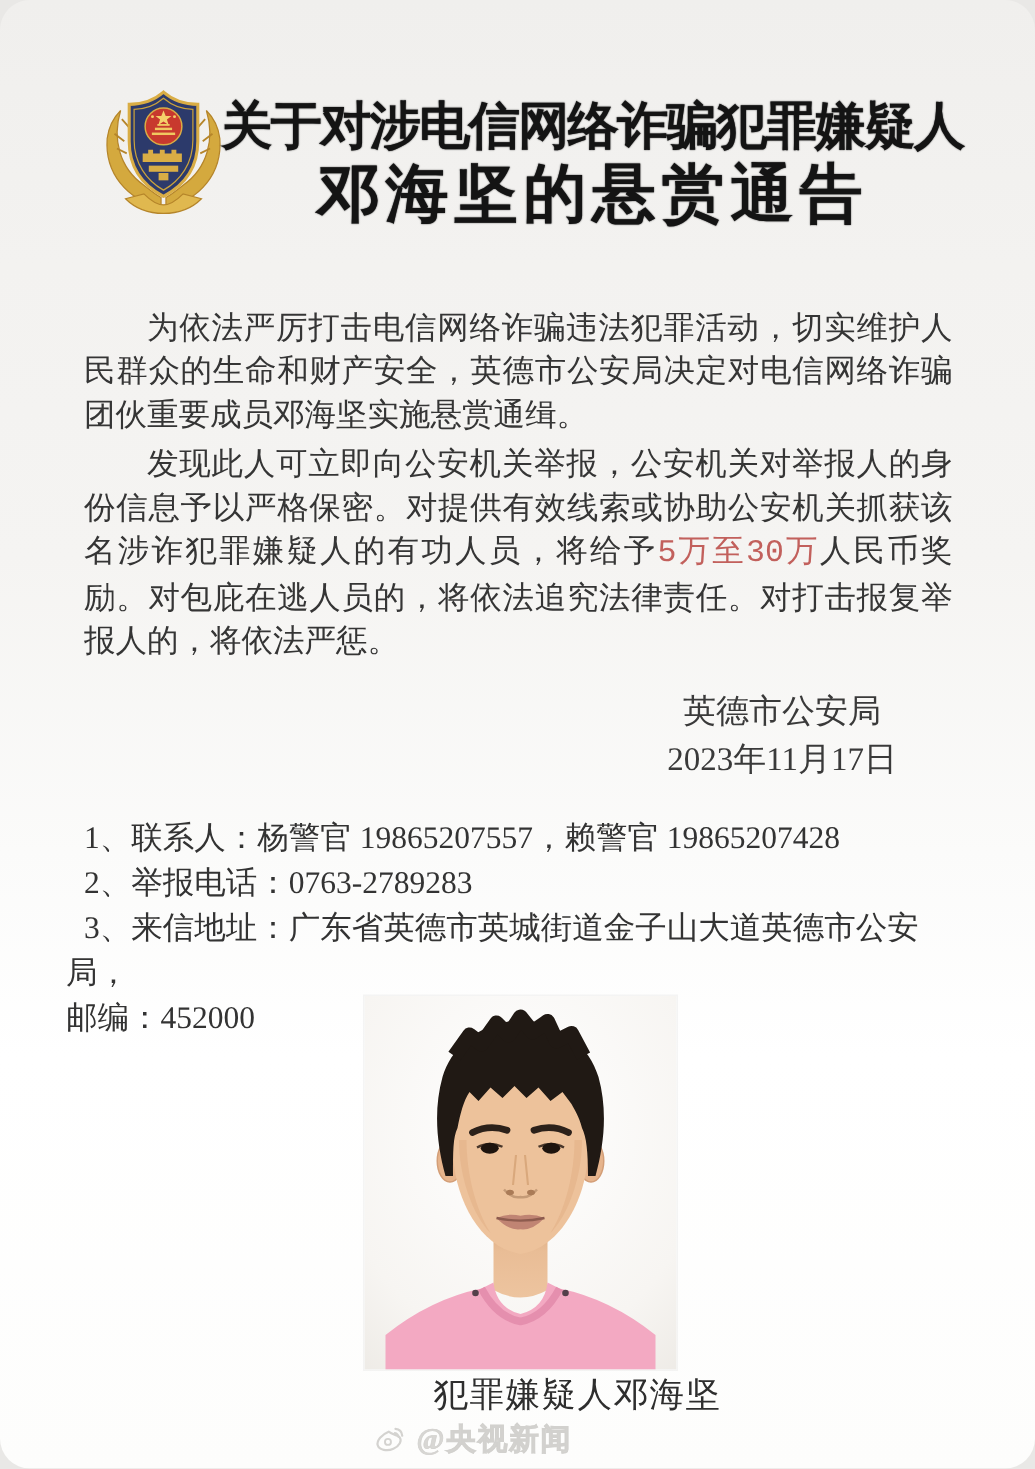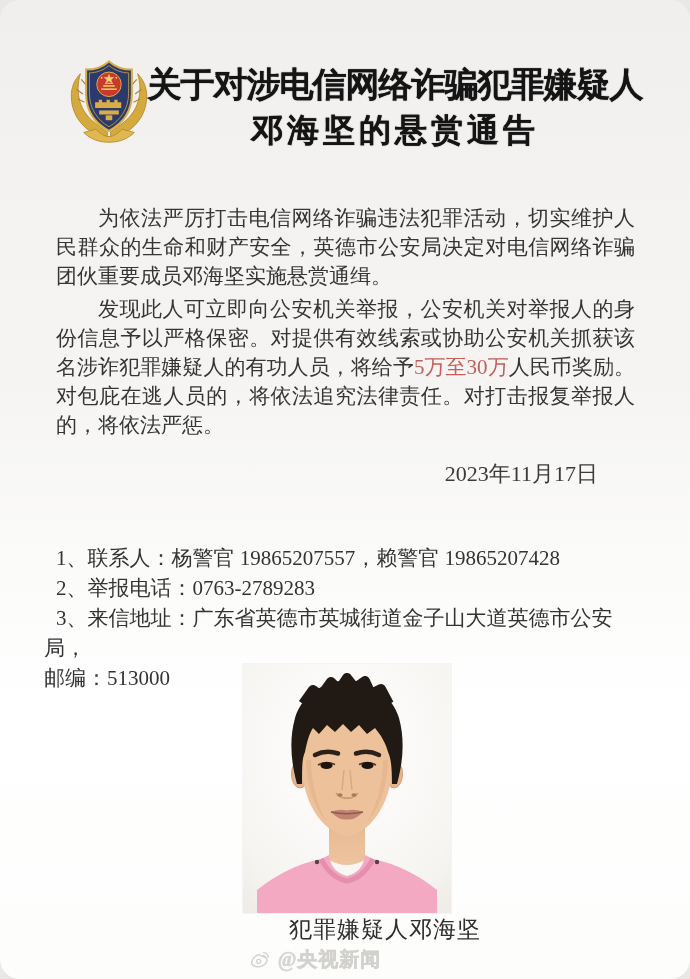--- a/index.html
+++ b/index.html
@@ -14,30 +14,30 @@
     border-radius:20px;
   }
   
   .badge{position:absolute;left:60px;top:50px;width:98px;height:98px;}
   .title-block{
     position:absolute;left:110px;top:64px;width:570px;text-align:center;
     color:#141414;font-weight:900;
   }
   .title-line1{font-size:34px;letter-spacing:-1px;line-height:42px;
     text-shadow:0 0 1px #141414;}
-  .title-line2{font-size:32px;letter-spacing:4px;line-height:42px;margin-top:3px;
+  .title-line2{font-size:42px;letter-spacing:4px;line-height:42px;margin-top:3px;
     text-shadow:0 0 1px #141414;}
   
   .body-text{
     position:absolute;left:52px;top:200px;width:587px;
     font-size:21px;line-height:29px;color:#353535;
     text-align:justify;
   }
   .body-text p{margin:4px;text-indent:2em;}
-  .reward{color:#c2605c;}
+  .reward{color:#c2605c;font-family:Liberation Mono, monospace;}
   
   .signature{
     position:absolute;top:458px;right:92px;text-align:center;
     font-size:22px;line-height:32px;color:#3a3a3a;
   }
   
   .contacts{
     position:absolute;left:44px;top:543px;width:595px;
     font-size:21px;line-height:30px;color:#333333;font-family:Liberation Serif, serif;
   }
@@ -94,28 +94,29 @@
     <div class="title-line1">关于对涉电信网络诈骗犯罪嫌疑人</div>
     <div class="title-line2">邓海坚的悬赏通告</div>
   </div>
 
   <div class="body-text">
     <p>为依法严厉打击电信网络诈骗违法犯罪活动，切实维护人民群众的生命和财产安全，英德市公安局决定对电信网络诈骗团伙重要成员邓海坚实施悬赏通缉。</p>
     <p><span>发现此人可立即向公安机关举报，公安机关对举报人的身份信息予以严格保密。对提供有效线索或协助公安机关抓获该名涉诈犯罪嫌疑人的有功人员，将给予</span><span class="reward">5万至30万</span><span>人民币奖励。对包庇在逃人员的，将依法追究法律责任。对打击报复举报人的，将依法严惩。</span></p>
   </div>
 
   <div class="signature">
+    <div>英德市公安局</div>
     <div>2023年11月17日</div>
   </div>
 
   <div class="contacts">
     <div class="indent">1、联系人：杨警官 19865207557，赖警官 19865207428</div>
     <div class="indent">2、举报电话：0763-2789283</div>
     <div class="indent">3、来信地址：广东省英德市英城街道金子山大道英德市公安局，</div>
-    <div>邮编：513000</div>
+    <div>邮编：452000</div>
   </div>
 
   <div class="photo">
     <svg viewBox="0 0 208 249" width="208" height="249">
       <defs>
         <radialGradient id="pbg" cx="50%" cy="35%" r="85%">
           <stop offset="0%" stop-color="#ffffff"></stop>
           <stop offset="70%" stop-color="#f7f5f2"></stop>
           <stop offset="100%" stop-color="#edeae5"></stop>
         </radialGradient>

